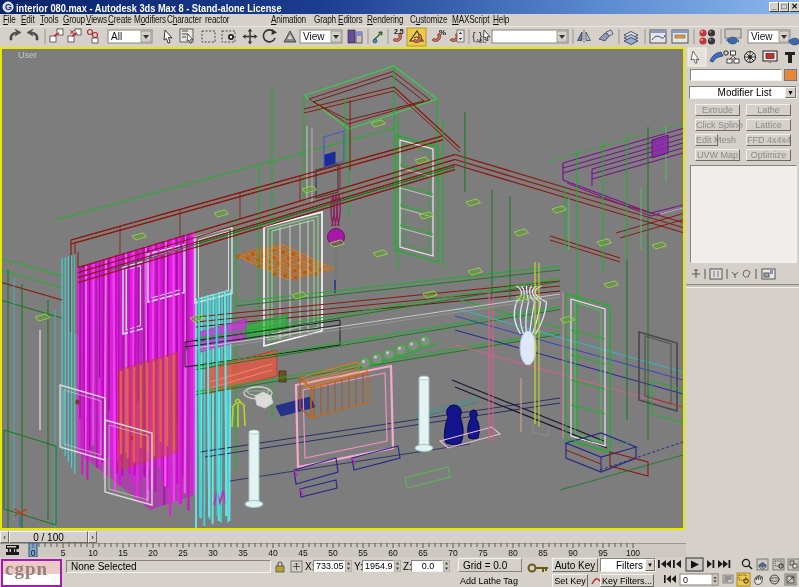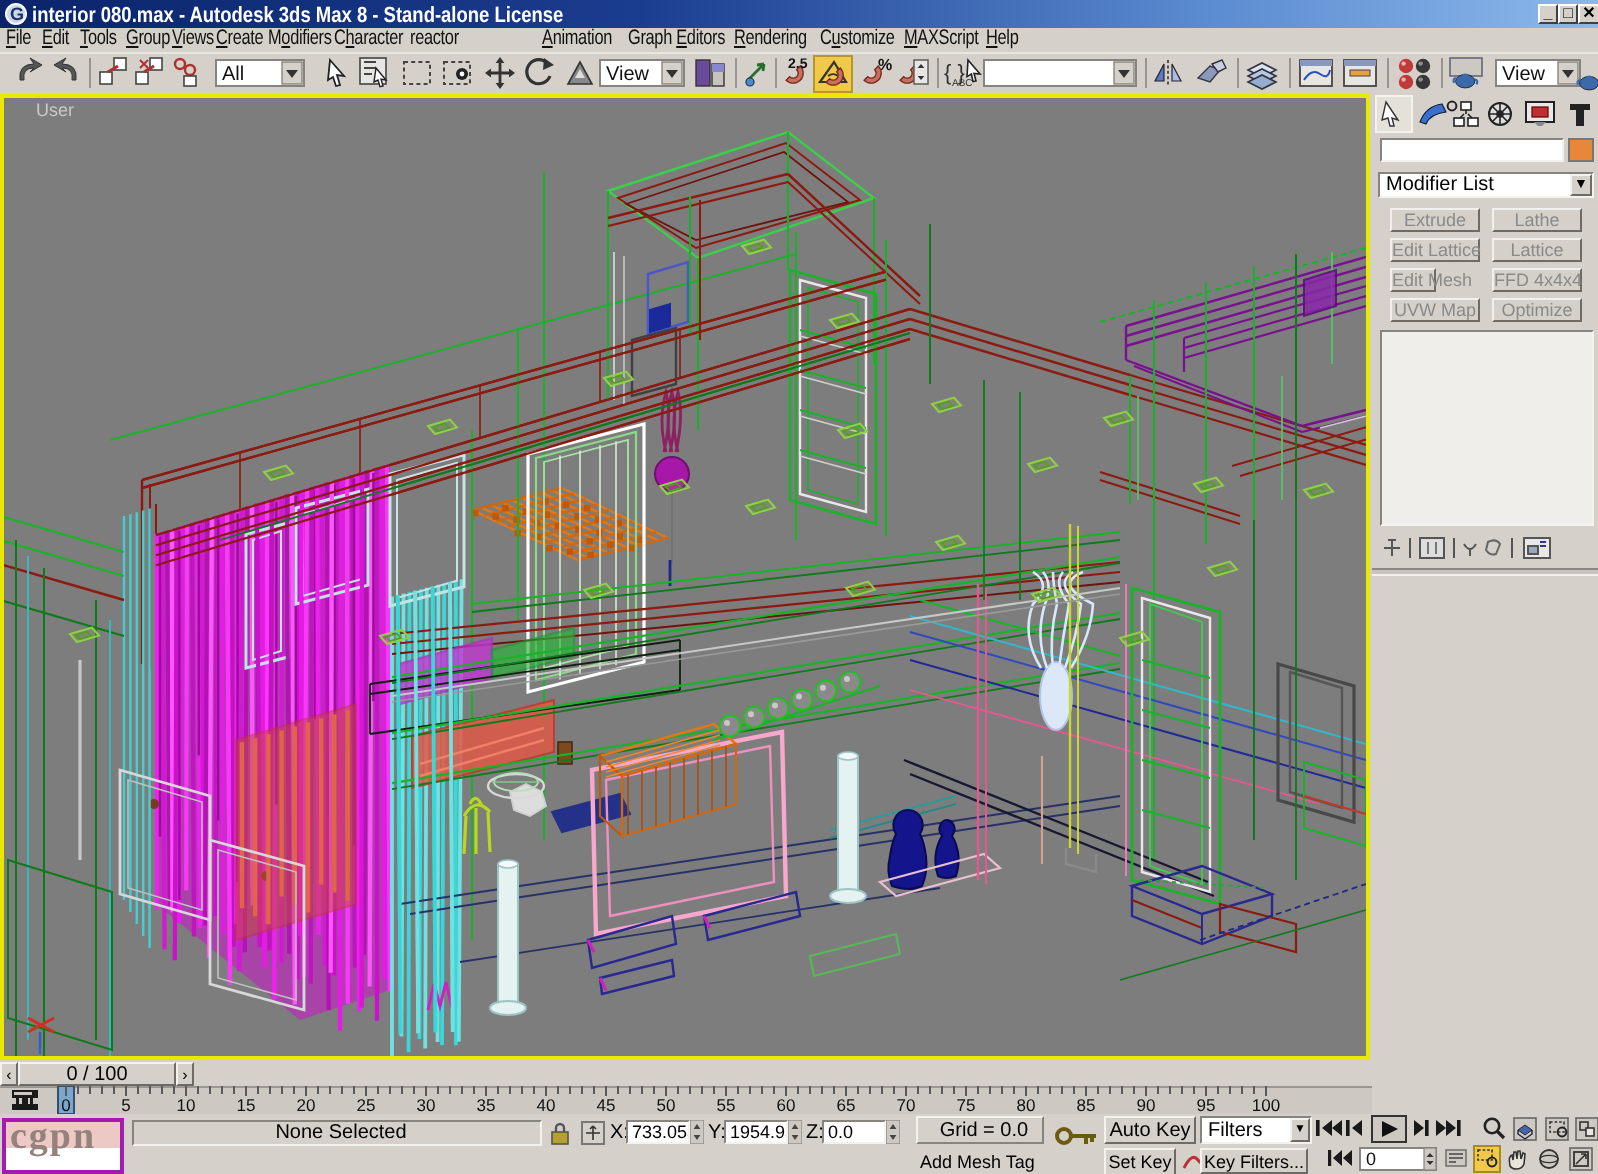--- a/index.html
+++ b/index.html
@@ -18,22 +18,22 @@
 
 #vpframe { left:0; top:47px; width:685px; height:483px; background:#7d7d7d; border:2px solid #e8e800; }
 #vplabel { left:18px; top:50px; color:#c8c8c8; font-size:9px; }
 
 #panel { left:686px; top:47px; width:113px; height:511px; background:#d5d1ca; }
 .pbtn { position:absolute; background:#d5d1ca; border:1px solid; border-color:#f2f0ee #6e6a66 #6e6a66 #f2f0ee; color:#8a8a8a; font-size:9px; text-align:center; line-height:11px; white-space:nowrap; }
 
 #slider-row { left:0; top:530px; width:686px; height:13px; background:#d5d1ca; }
 #ruler-row { left:0; top:543px; width:686px; height:14px; background:#cdc9c2; border-top:1px solid #9a9792; }
 #status { left:0; top:557px; width:799px; height:30px; background:#d5d1ca; }
-.sunken { position:absolute; background:#d5d1ca; border:1px solid; border-color:#87837e #f4f2ef #f4f2ef #87837e; font-size:10px; color:#000;text-align:center; }
-.white-in { position:absolute; background:#fff; border:1px solid; border-color:#87837e #f4f2ef #f4f2ef #87837e; font-size:10px; color:#000; overflow:hidden; white-space:nowrap; }
+.sunken { position:absolute; background:#d5d1ca; border:1px solid; border-color:#87837e #f4f2ef #f4f2ef #87837e; font-size:10px; color:#000; }
+.white-in { position:absolute; background:#fff; border:1px solid; border-color:#87837e #f4f2ef #f4f2ef #87837e; font-size:10px; color:#000; overflow:hidden; white-space:nowrap;text-align:center; }
 .btn3d { position:absolute; background:#d5d1ca; border:1px solid; border-color:#f4f2ef #6e6a66 #6e6a66 #f4f2ef; font-size:10px; color:#000; text-align:center; }
 </style>
 </head>
 <body>
 <div id="app">
 
   <div id="title" class="abs">
     <svg class="abs" style="left:2px;top:1px" width="12" height="12" viewBox="0 0 12 12">
       <circle cx="6" cy="6" r="5" fill="#c8d8f0" stroke="#fff"></circle>
       <text x="3" y="9" font-size="9" fill="#203060" font-weight="bold">G</text>
@@ -661,21 +661,21 @@
     <rect x="80" y="6.5" width="8" height="5" fill="#c03030" stroke="#600" stroke-width="0.6"></rect>
     <path d="M81 14 L87 14 L85 16 L83 16 Z" fill="#888"></path>
     <path d="M99 5 L109 5 L109 8 L106 8 L106 16 L102 16 L102 8 L99 8 Z" fill="#222"></path>
   </svg>
   <div class="white-in" style="left:690px;top:69px;width:92px;height:12px"></div>
   <div class="abs" style="left:784px;top:69px;width:13px;height:12px;background:#e8873a;border:1px solid #777"></div>
   <div class="white-in" style="left:689px;top:86px;width:108px;height:13px;line-height:12px;padding-left:3px">Modifier List</div>
   <div class="abs" style="left:785px;top:87px;width:11px;height:11px;background:#d5d1ca;border:1px solid;border-color:#f4f2ef #6e6a66 #6e6a66 #f4f2ef;font-size:7px;text-align:center;line-height:10px">▼</div>
   <div class="pbtn" style="left:695px;top:104px;width:45px;height:12px">Extrude</div>
   <div class="pbtn" style="left:746px;top:104px;width:45px;height:12px">Lathe</div>
-  <div class="pbtn" style="left:695px;top:119px;width:45px;height:12px">Edit Lattice</div>
+  <div class="pbtn" style="left:695px;top:119px;width:45px;height:12px">Click Spline</div>
   <div class="pbtn" style="left:746px;top:119px;width:45px;height:12px">Lattice</div>
   <div class="pbtn" style="left:695px;top:134px;width:23px;height:12px">Edit Mesh</div>
   <div class="pbtn" style="left:746px;top:134px;width:45px;height:12px">FFD 4x4x4</div>
   <div class="pbtn" style="left:695px;top:149px;width:45px;height:12px">UVW Map</div>
   <div class="pbtn" style="left:746px;top:149px;width:45px;height:12px">Optimize</div>
   <div class="abs" style="left:690px;top:165px;width:107px;height:98px;background:#f0eeeb;border:1px solid;border-color:#87837e #f4f2ef #f4f2ef #87837e"></div>
   <svg class="abs" style="left:686px;top:265px" width="113" height="18" viewBox="0 0 113 18">
     <g stroke="#555" stroke-width="1" fill="none">
       <path d="M6 9 L14 9 M10 5 L10 13 M8 5 L12 5"></path>
       <path d="M19 4 L19 14"></path>
@@ -755,21 +755,21 @@
     </svg>
     <svg class="abs" style="left:394px;top:560px" width="7" height="12" viewBox="0 0 7 12">
       <rect x="0" y="0" width="7" height="12" fill="#cdc9c2" stroke="#87837e" stroke-width="0.6"></rect>
       <path d="M3.5 2 L1.8 4.5 L5.2 4.5 Z M3.5 10 L1.8 7.5 L5.2 7.5 Z" fill="#444"></path>
     </svg>
     <svg class="abs" style="left:443px;top:560px" width="7" height="12" viewBox="0 0 7 12">
       <rect x="0" y="0" width="7" height="12" fill="#cdc9c2" stroke="#87837e" stroke-width="0.6"></rect>
       <path d="M3.5 2 L1.8 4.5 L5.2 4.5 Z M3.5 10 L1.8 7.5 L5.2 7.5 Z" fill="#444"></path>
     </svg>
     <div class="sunken" style="left:458px;top:558px;width:64px;height:14px;line-height:13px;padding-left:4px;border-color:#f4f2ef #87837e #87837e #f4f2ef">Grid = 0.0</div>
-  <div class="abs" style="left:458px;top:575px;width:66px;height:12px;font-size:9px;line-height:12px;padding-left:2px">Add Mesh Tag</div>
+  <div class="abs" style="left:458px;top:575px;width:66px;height:12px;font-size:9px;line-height:12px;padding-left:2px">Add Lathe Tag</div>
   <svg class="abs" style="left:526px;top:560px" width="26" height="24" viewBox="0 0 26 24">
     <circle cx="6" cy="8" r="3.5" fill="none" stroke="#6b5b10" stroke-width="2"></circle>
     <path d="M9 8 L22 8 M17 8 L17 12 M20 8 L20 11" stroke="#6b5b10" stroke-width="2"></path>
   </svg>
   <div class="btn3d" style="left:552px;top:558px;width:46px;height:14px;line-height:13px">Auto Key</div>
   <div class="white-in" style="left:600px;top:558px;width:56px;height:14px;line-height:13px;padding-left:3px">Filters</div>
   <div class="abs" style="left:645px;top:559px;width:10px;height:12px;background:#d5d1ca;border:1px solid;border-color:#f4f2ef #6e6a66 #6e6a66 #f4f2ef;font-size:6px;text-align:center;line-height:11px">▼</div>
   <div class="btn3d" style="left:552px;top:574px;width:36px;height:24px;line-height:12px;font-size:9px">Set Key</div>
   <svg class="abs" style="left:590px;top:574px" width="16" height="13" viewBox="0 0 16 13">
       <path d="M2 10 Q6 2 9 6 T15 4" fill="none" stroke="#c03030" stroke-width="1.5"></path>

